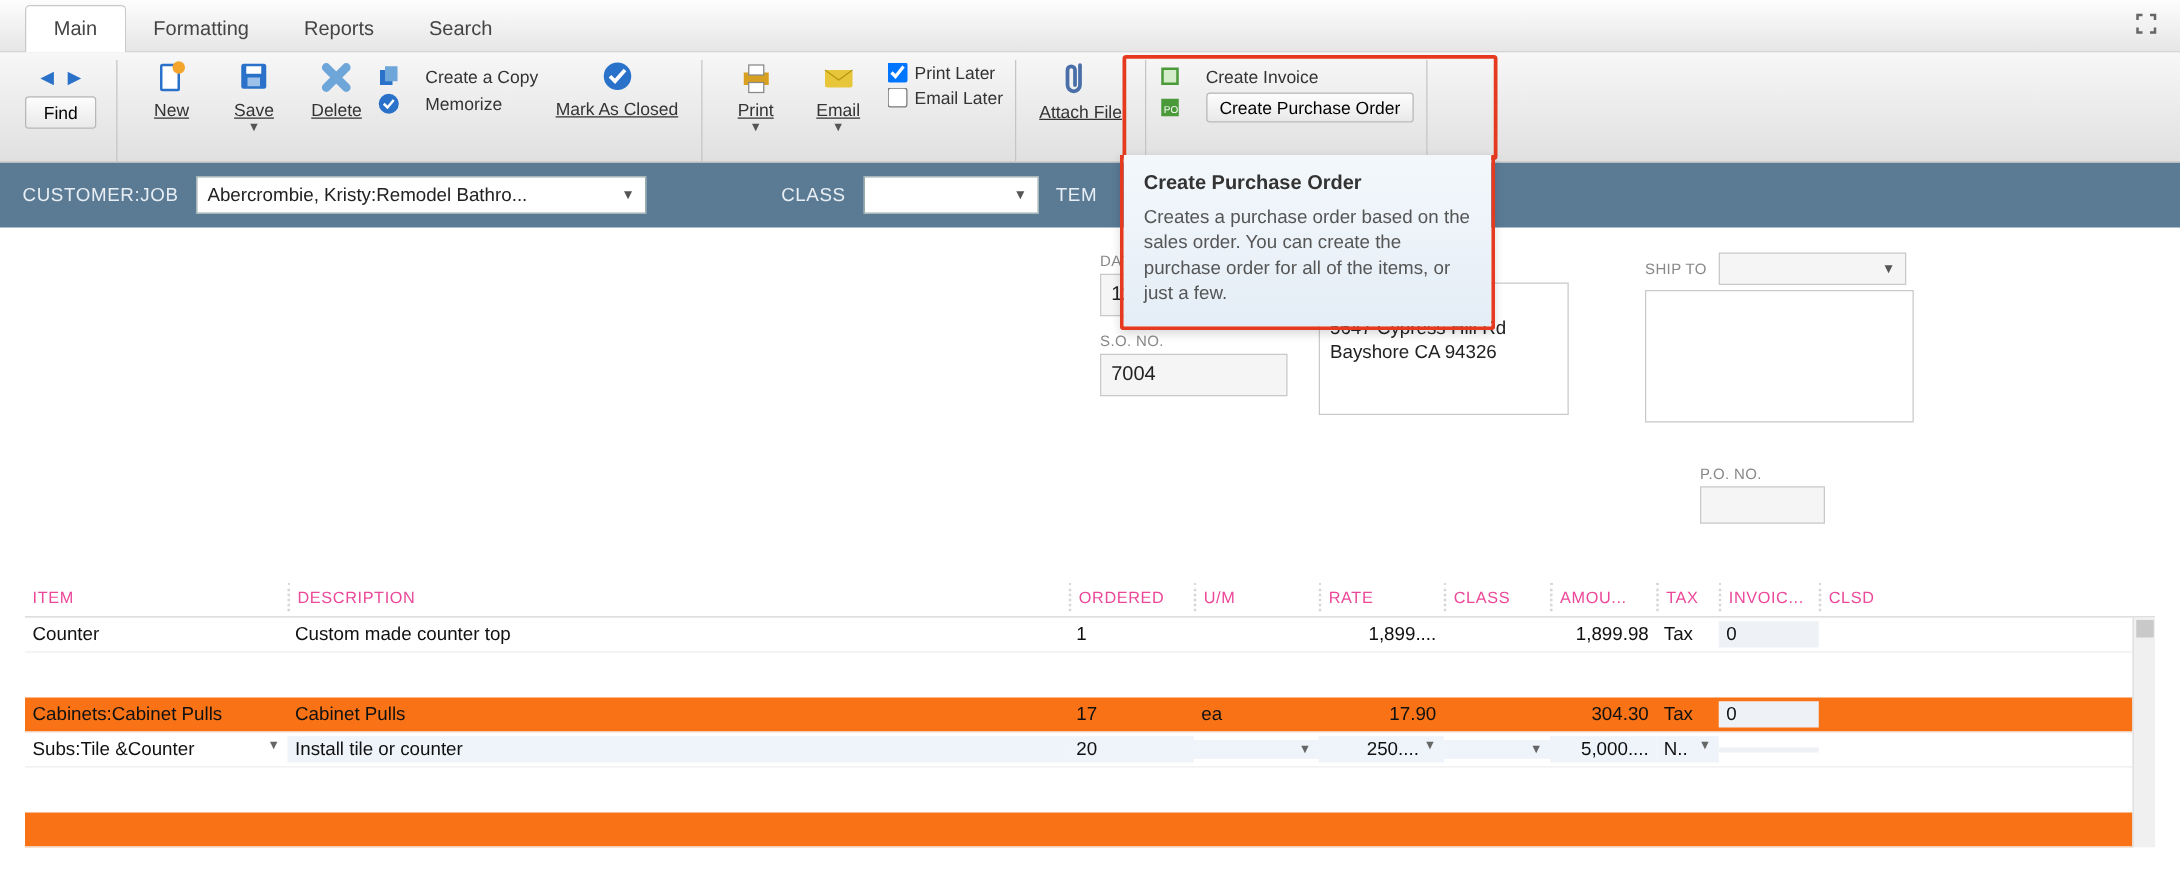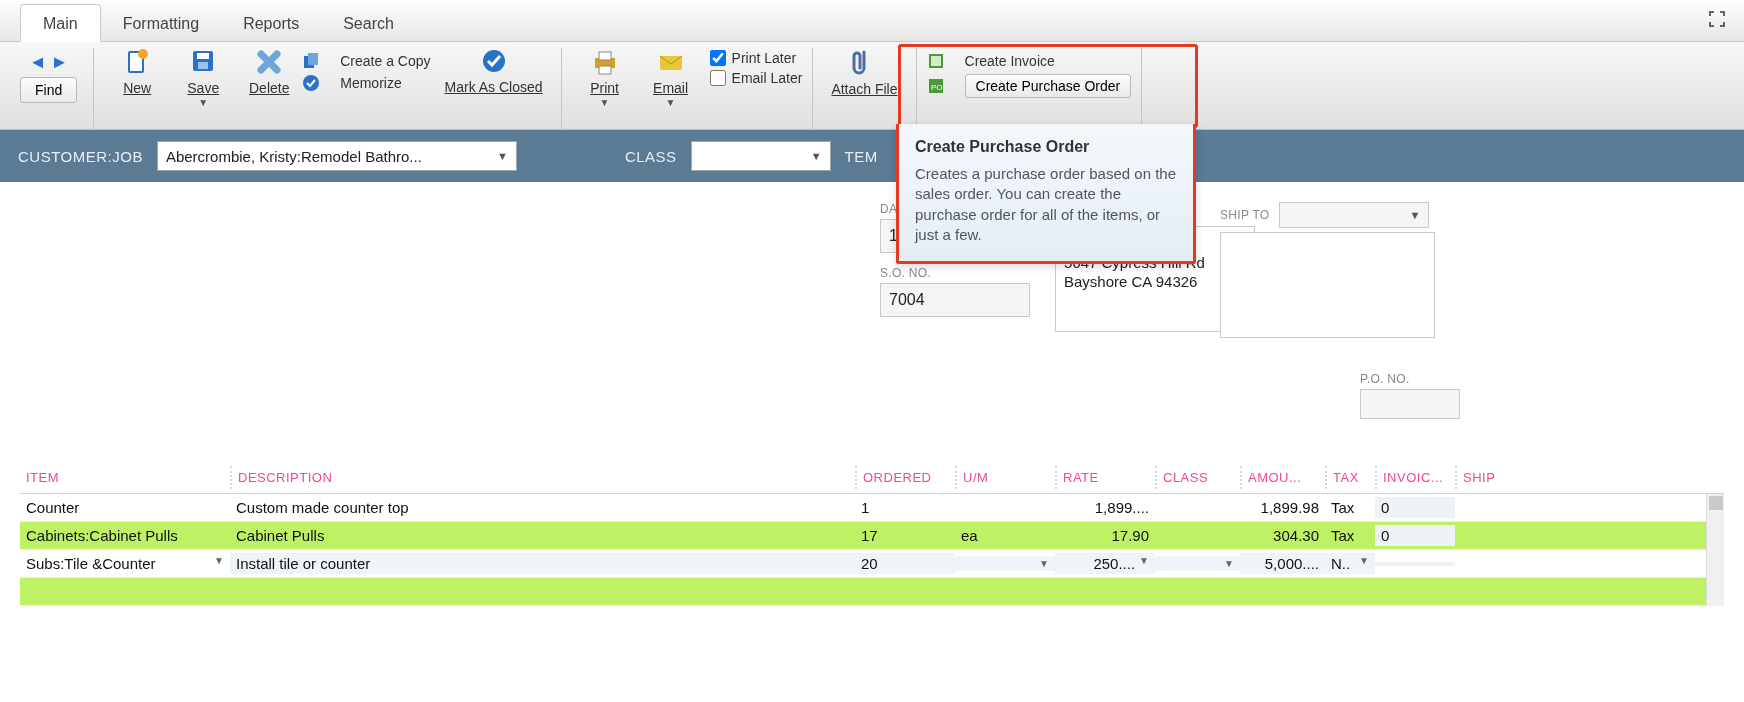--- a/index.html
+++ b/index.html
@@ -58,21 +58,21 @@
   .ship-sel .car { color:#555; font-size:11px; }
   .po-input { border:1px solid #c9c9c9; background:#f5f5f5; height:30px; width:100px; }
 
   
   .grid { margin:0 20px; }
   .grid-head { display:flex; border-bottom:1px solid #d3d3d3; padding:4px 0; }
   .gh { font-size:13px; color:#ec4899; letter-spacing:0.5px; padding:4px 6px; border-left:2px dotted #d6d6d6; }
   .gh:first-child { border-left:none; }
   .grid-body { }
   .gr { display:flex; height:28px; align-items:center; border-bottom:1px solid #eee; }
-  .gr.sel { background:#bef264; }
+  .gr.sel { background:#f97316;margin-top:36px; }
   .gc { padding:2px 6px; font-size:15px; color:#111; overflow:hidden; white-space:nowrap; }
   .gc.num { text-align:right; }
   .gc .dd { float:right; color:#666; font-size:10px; margin-left:4px; }
   .col-item{width:210px} .col-desc{width:625px} .col-ord{width:100px}
   .col-um{width:100px} .col-rate{width:100px} .col-class{width:85px}
   .col-amt{width:85px} .col-tax{width:50px} .col-inv{width:80px} .col-clsd{width:55px}
   .scroll-gutter { width:18px; background:#f0f0f0; border-left:1px solid #ddd; }
   .scroll-thumb { width:14px; height:14px; background:#c9c9c9; margin:2px auto; }
 
   .gc.shade { background:#eef2f6; }
@@ -258,21 +258,21 @@
   </div>
 
   <div class="field-block" style="left:1055px; top:44px">
     <div class="addr-box">
       <div style="visibility:hidden">x</div>
       <div>5647 Cypress Hill Rd</div>
       <div>Bayshore CA 94326</div>
     </div>
   </div>
 
-  <div class="field-block" style="left:1220px; top:20px">
+  <div class="field-block" style="left:1316px; top:20px">
     <span class="fld-label" style="display:inline-block">SHIP TO</span>
     <div class="ship-sel" style="display:inline-flex;margin-left:6px;vertical-align:middle">
         <span class="car">▼</span>
       </div>
     <div class="addr-box" style="margin-top:4px;width:215px"></div>
   </div>
 
   <div class="field-block" style="left:1360px; top:190px">
     <span class="fld-label">P.O. NO.</span>
     <div class="po-input"></div>
@@ -283,21 +283,21 @@
   <div class="grid-head">
     <div class="gh col-item">ITEM</div>
     <div class="gh col-desc">DESCRIPTION</div>
     <div class="gh col-ord">ORDERED</div>
     <div class="gh col-um">U/M</div>
     <div class="gh col-rate">RATE</div>
     <div class="gh col-class">CLASS</div>
     <div class="gh col-amt">AMOU...</div>
     <div class="gh col-tax">TAX</div>
     <div class="gh col-inv">INVOIC...</div>
-    <div class="gh col-clsd">SHIP</div>
+    <div class="gh col-clsd">CLSD</div>
   </div>
   <div class="grid-body" style="display:flex">
     <div style="flex:1">
       <div class="gr">
         <div class="gc col-item">Counter</div>
         <div class="gc col-desc">Custom made counter top</div>
         <div class="gc col-ord">1</div>
         <div class="gc col-um"></div>
         <div class="gc col-rate num">1,899....</div>
         <div class="gc col-class"></div>

